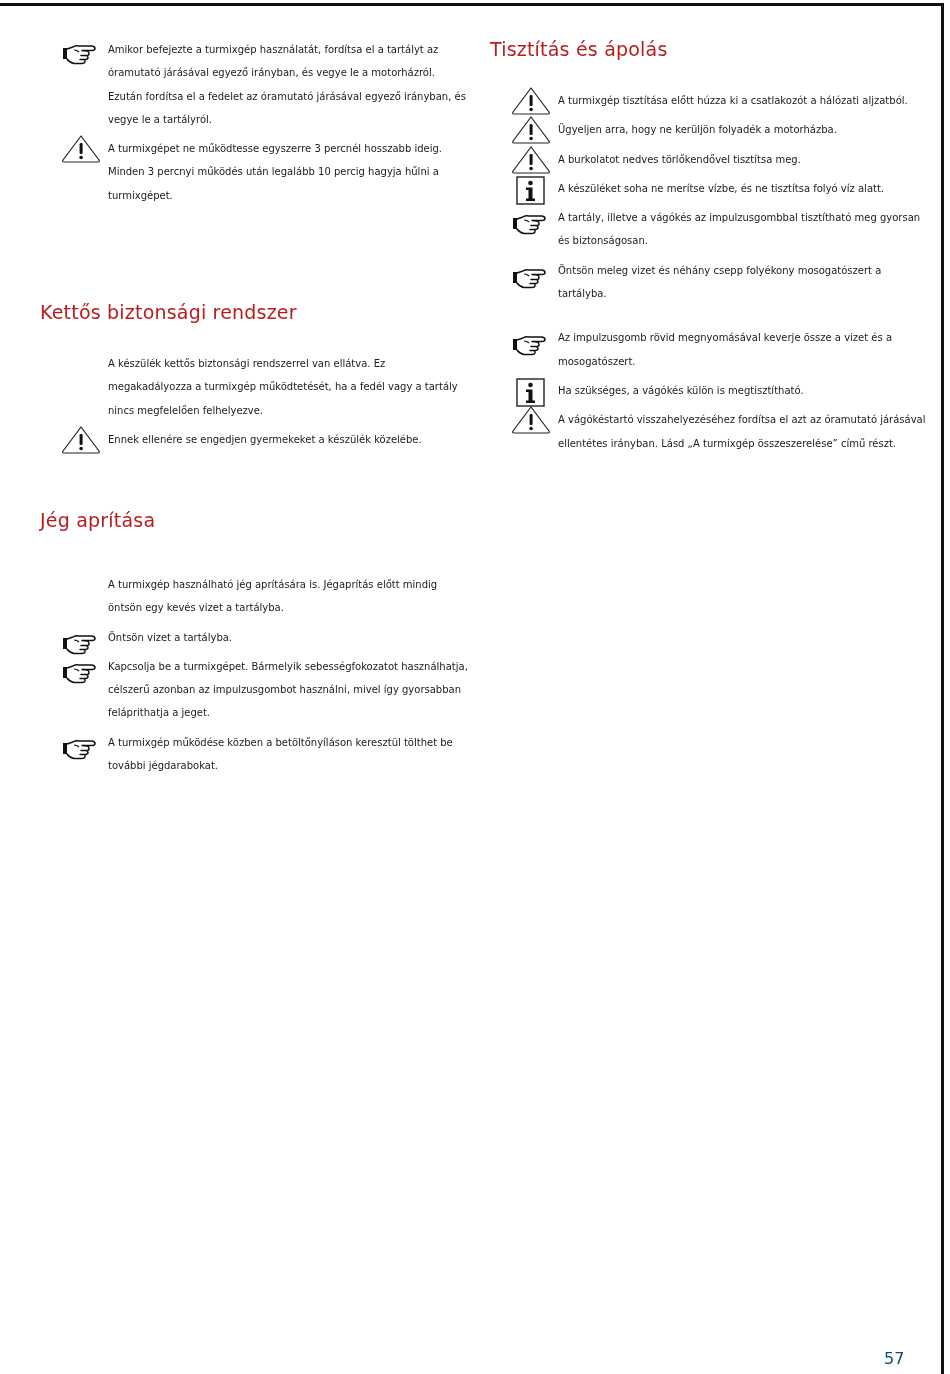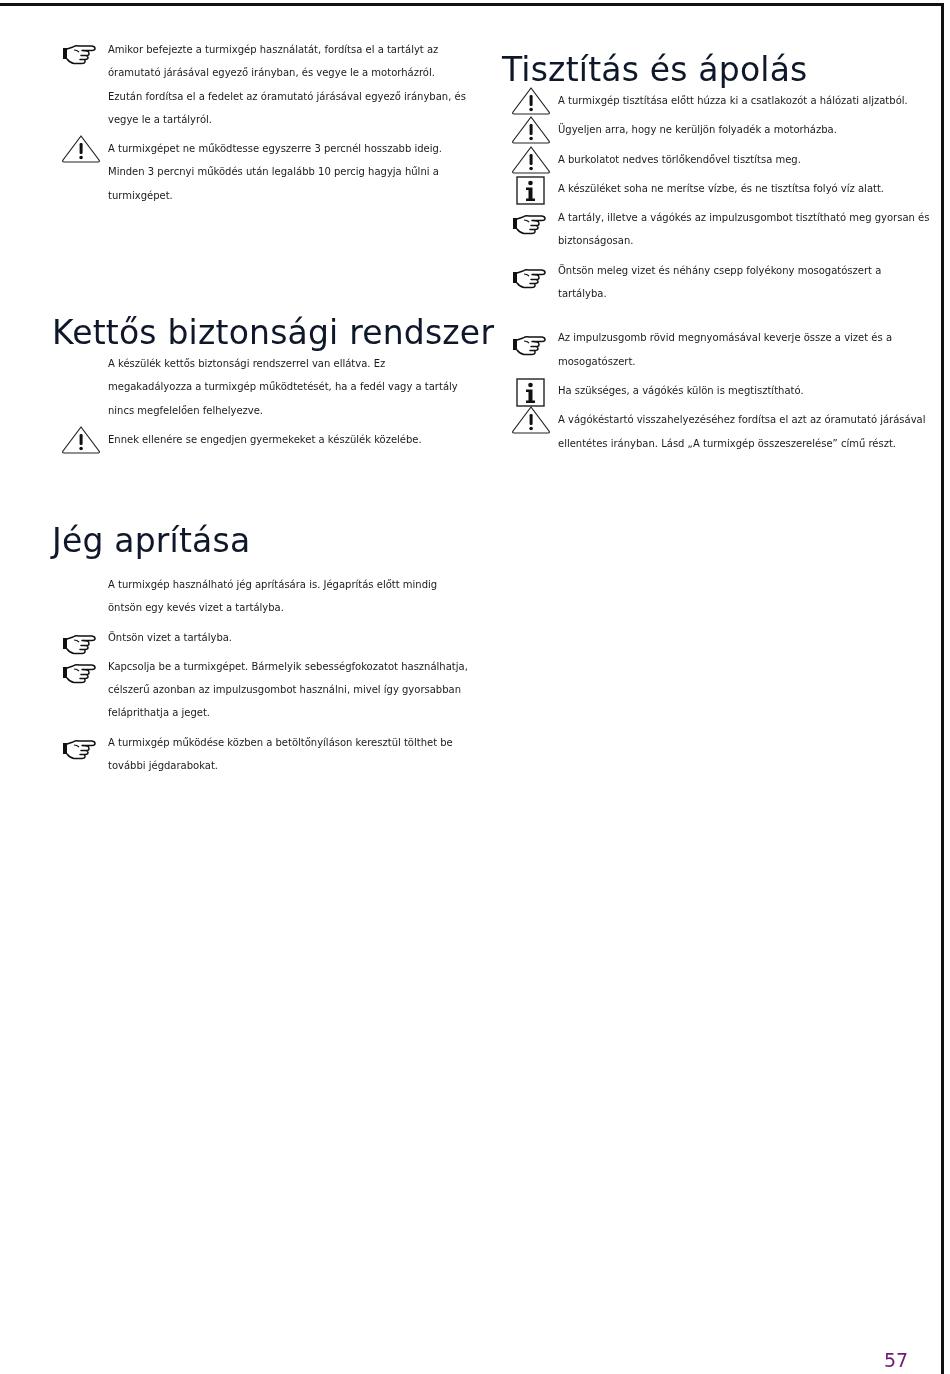--- a/index.html
+++ b/index.html
@@ -10,29 +10,29 @@
   }
   .top-rule { position: absolute; left: 0; top: 3px; width: 944px; height: 3px; background: #111; }
   .right-rule { position: absolute; left: 941px; top: 3px; width: 3px; height: 1371px; background: #111; }
 
   .col { position: absolute; top: 0; }
   .col-left { left: 40px; width: 430px; }
   .col-right { left: 490px; width: 440px; }
 
   .heading {
     font-family: "DejaVu Sans", sans-serif;
-    font-size: 33px; font-weight: normal; letter-spacing: 0.2px;
-    color: #0f172a; margin: 12px; position: absolute; left: 0; white-space: nowrap;
+    font-size: 19px; font-weight: normal; letter-spacing: 0.2px;
+    color: #b91c1c; margin: 0; position: absolute; left: 0; white-space: nowrap;
   }
   .block { position: absolute; left: 0; width: 100%; }
   .item { position: relative; padding-left: 68px; font-size: 10px; line-height: 23.3px; }
   .item .txt { display: block; }
   .item .ico { position: absolute; top: 0; left: 22px; width: 40px; height: 26px; }
   .ico svg { display: block; }
-  .pagenum { position: absolute; left: 884px; top: 1349px; font-size: 19px; color: #701a75; }
+  .pagenum { position: absolute; left: 884px; top: 1349px; font-size: 16px; color: #0c4a6e; }
 </style>
 </head>
 <body>
 
 <div class="top-rule"></div>
 <div class="right-rule"></div>
 
 <svg width="0" height="0" style="position:absolute">
   <defs>
     <g id="g-warn">
@@ -159,21 +159,21 @@
           </svg>
         </span>
       <span class="txt">A készüléket soha ne merítse vízbe, és ne tisztítsa folyó víz alatt.</span>
     </div>
     <div class="item" style="margin-bottom:6px;">
       <span class="ico" style="top:4px;">
           <svg width="36" height="26" viewBox="0 0 36 26">
             <use href="#g-hand"></use>
           </svg>
         </span>
-      <span class="txt">A tartály, illetve a vágókés az impulzusgombot tisztítható meg gyorsan és biztonságosan.</span>
+      <span class="txt">A tartály, illetve a vágókés az impulzusgombbal tisztítható meg gyorsan és biztonságosan.</span>
     </div>
     <div class="item" style="margin-bottom:21px;">
       <span class="ico" style="top:5px;">
           <svg width="36" height="26" viewBox="0 0 36 26">
             <use href="#g-hand"></use>
           </svg>
         </span>
       <span class="txt">Öntsön meleg vizet és néhány csepp folyékony mosogatószert a tartályba.</span>
     </div>
     <div class="item" style="margin-bottom:6px;">

